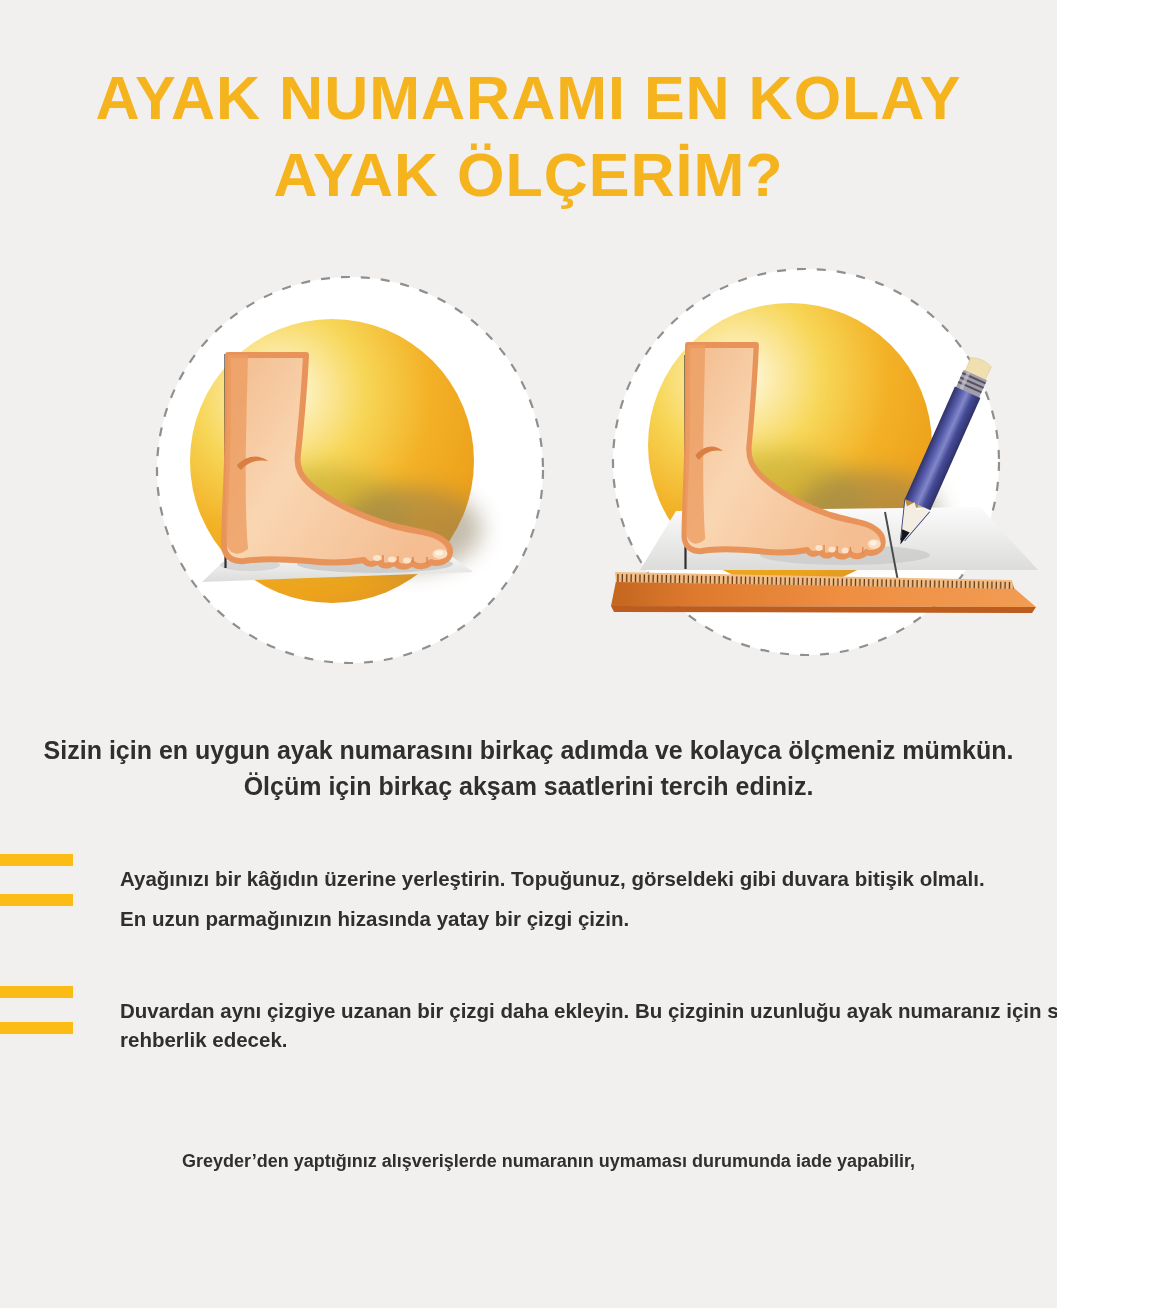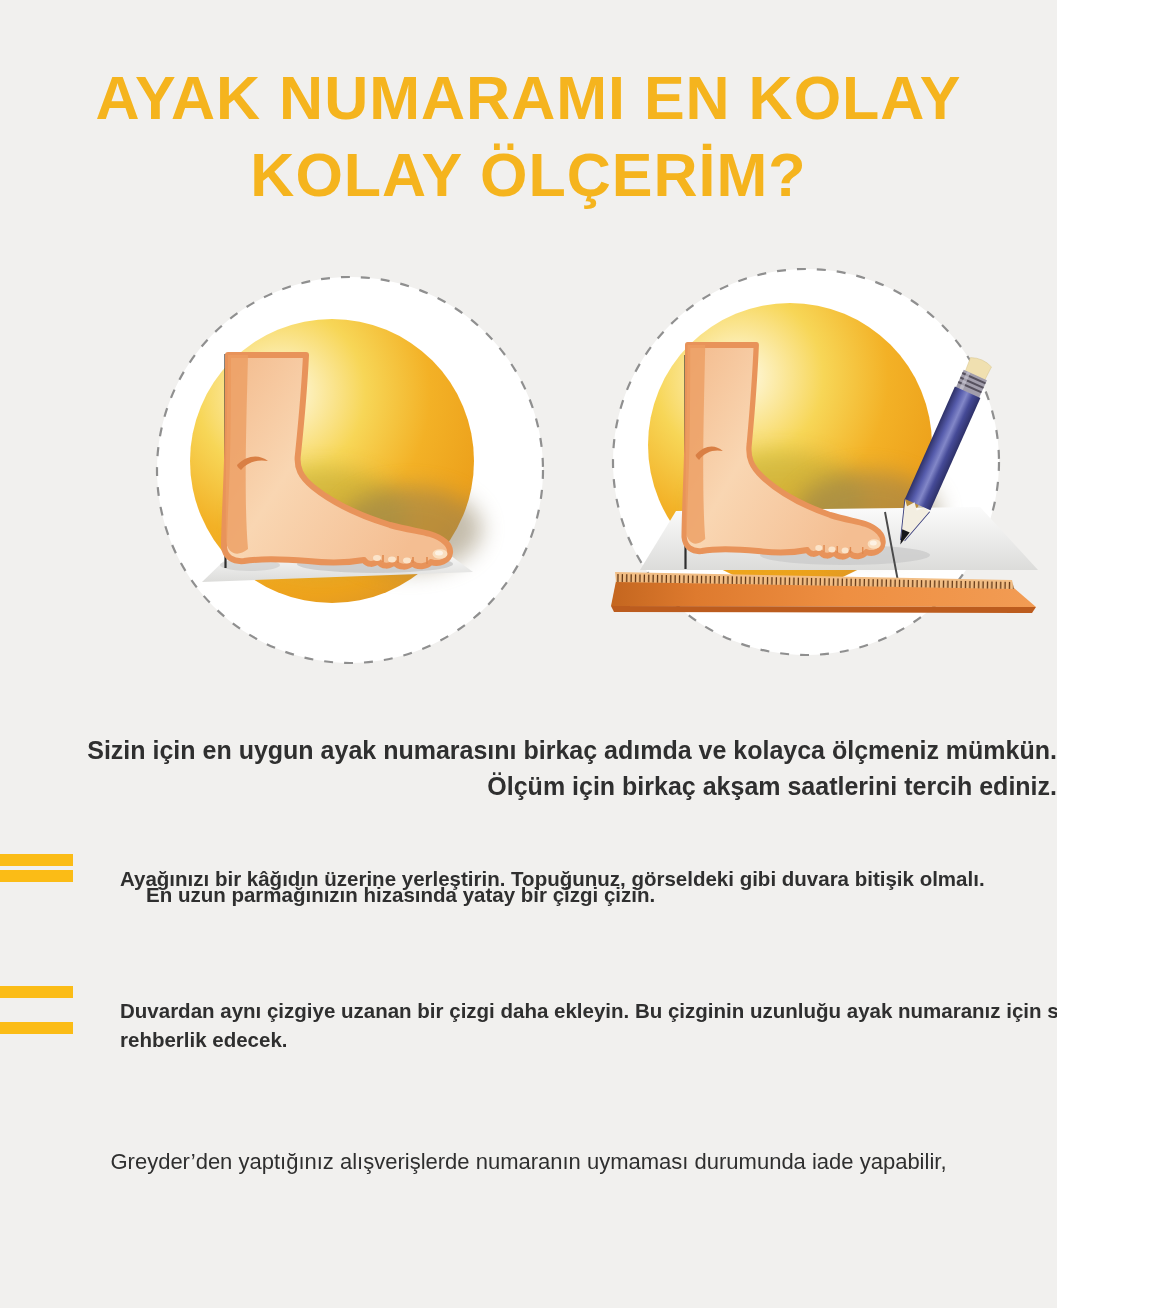--- a/index.html
+++ b/index.html
@@ -12,39 +12,40 @@
     position:absolute; top:60px; left:0; width:100%;
     text-align:center; color:#F5B41E; font-weight:800;
     font-size:61px; line-height:77px; letter-spacing:1px; white-space:nowrap;
   }
   .title span{display:block;}
   .illus{position:absolute;}
   .illus-left{left:140px; top:262px;}
   .illus-right{left:590px; top:255px;}
   .intro{
     position:absolute; top:733px; left:0; width:100%;
-    text-align:right; font-size:25px; font-weight:700; line-height:35.5px;
+    text-align:center; font-size:25px; font-weight:700; line-height:35.5px;
     white-space:nowrap;
   }
   .intro span{display:block;}
   .step{
     position:absolute; left:0; display:flex; align-items:flex-start; width:1150px;
   }
   .step .dash{
     flex:0 0 73px; height:12px; margin-top:6px; background:#FBBC16;
   }
   .step .step-text{
     margin:16px 0 0 47px; width:1000px;
     font-size:20.5px; font-weight:700; line-height:29px;
   }
-  .step-1{top:848px;} .step-2{top:864px;gap:26px;} .step-3{top:980px;} .step-4{top:1016px;}
+  .step-1{top:848px;} .step-2{top:888px;} .step-3{top:980px;} .step-4{top:1016px;}
   .footer{
     position:absolute; top:1144px; left:0; width:100%;
-    text-align:center; font-size:22px; font-weight:400; line-height:35.5px;
+    text-align:center; font-size:18px; font-weight:700; line-height:35.5px;
     white-space:nowrap;
+    padding-left:20px;
   }
   .footer span{display:block;}
   .defs-svg{position:absolute; width:0; height:0;}
 </style>
 </head>
 <body>
 
 <div class="canvas" style="background: rgb(241, 240, 238); color: rgb(47, 47, 47);">
 
   <svg class="defs-svg" aria-hidden="true">
@@ -128,21 +129,21 @@
         <rect x="-17" y="43" width="34" height="150" fill="url(#pencilBodyGrad)"></rect>
         <path d="M -17 193 L -11 200 L -4.5 192 L 2 200 L 8.5 193 L 17 195 L 3.5 240 L -1.5 241 Z" fill="#F3EEE1"></path>
         <path d="M -17 193 L -1.5 241 M 17 195 L 3.5 240" stroke="#3A3E7E" stroke-width="1.1" fill="none"></path>
         <path d="M -5 228 L 5 228 L 0.5 246 Z" fill="#16161A"></path>
       </g>
     </defs>
   </svg>
 
   <header class="title" style="color: rgb(245, 180, 30);">
     <span>AYAK NUMARAMI EN KOLAY</span>
-    <span>KOLAY ÖLÇERİM?</span>
+    <span>AYAK ÖLÇERİM?</span>
   </header>
 
   <svg class="illus illus-left" width="420" height="425" viewBox="0 0 420 425" role="img">
     <circle cx="210" cy="208" r="193" fill="#FFFFFF" stroke="#8F8F8F" stroke-width="2.2" stroke-dasharray="9 11"></circle>
     <use href="#blob-shape" transform="translate(-8,9)"></use>
     <polygon points="62,320 95,288 303,288 333,310" fill="url(#paperGrad)"></polygon>
     <ellipse cx="235" cy="302" rx="78" ry="9" fill="#C2C2C2" opacity="0.7"></ellipse>
     <ellipse cx="110" cy="303" rx="30" ry="6" fill="#C2C2C2" opacity="0.5"></ellipse>
     <line x1="85.5" y1="92" x2="85.5" y2="306" stroke="#2F2F2F" stroke-width="2.2"></line>
     <use href="#foot-shape"></use>

